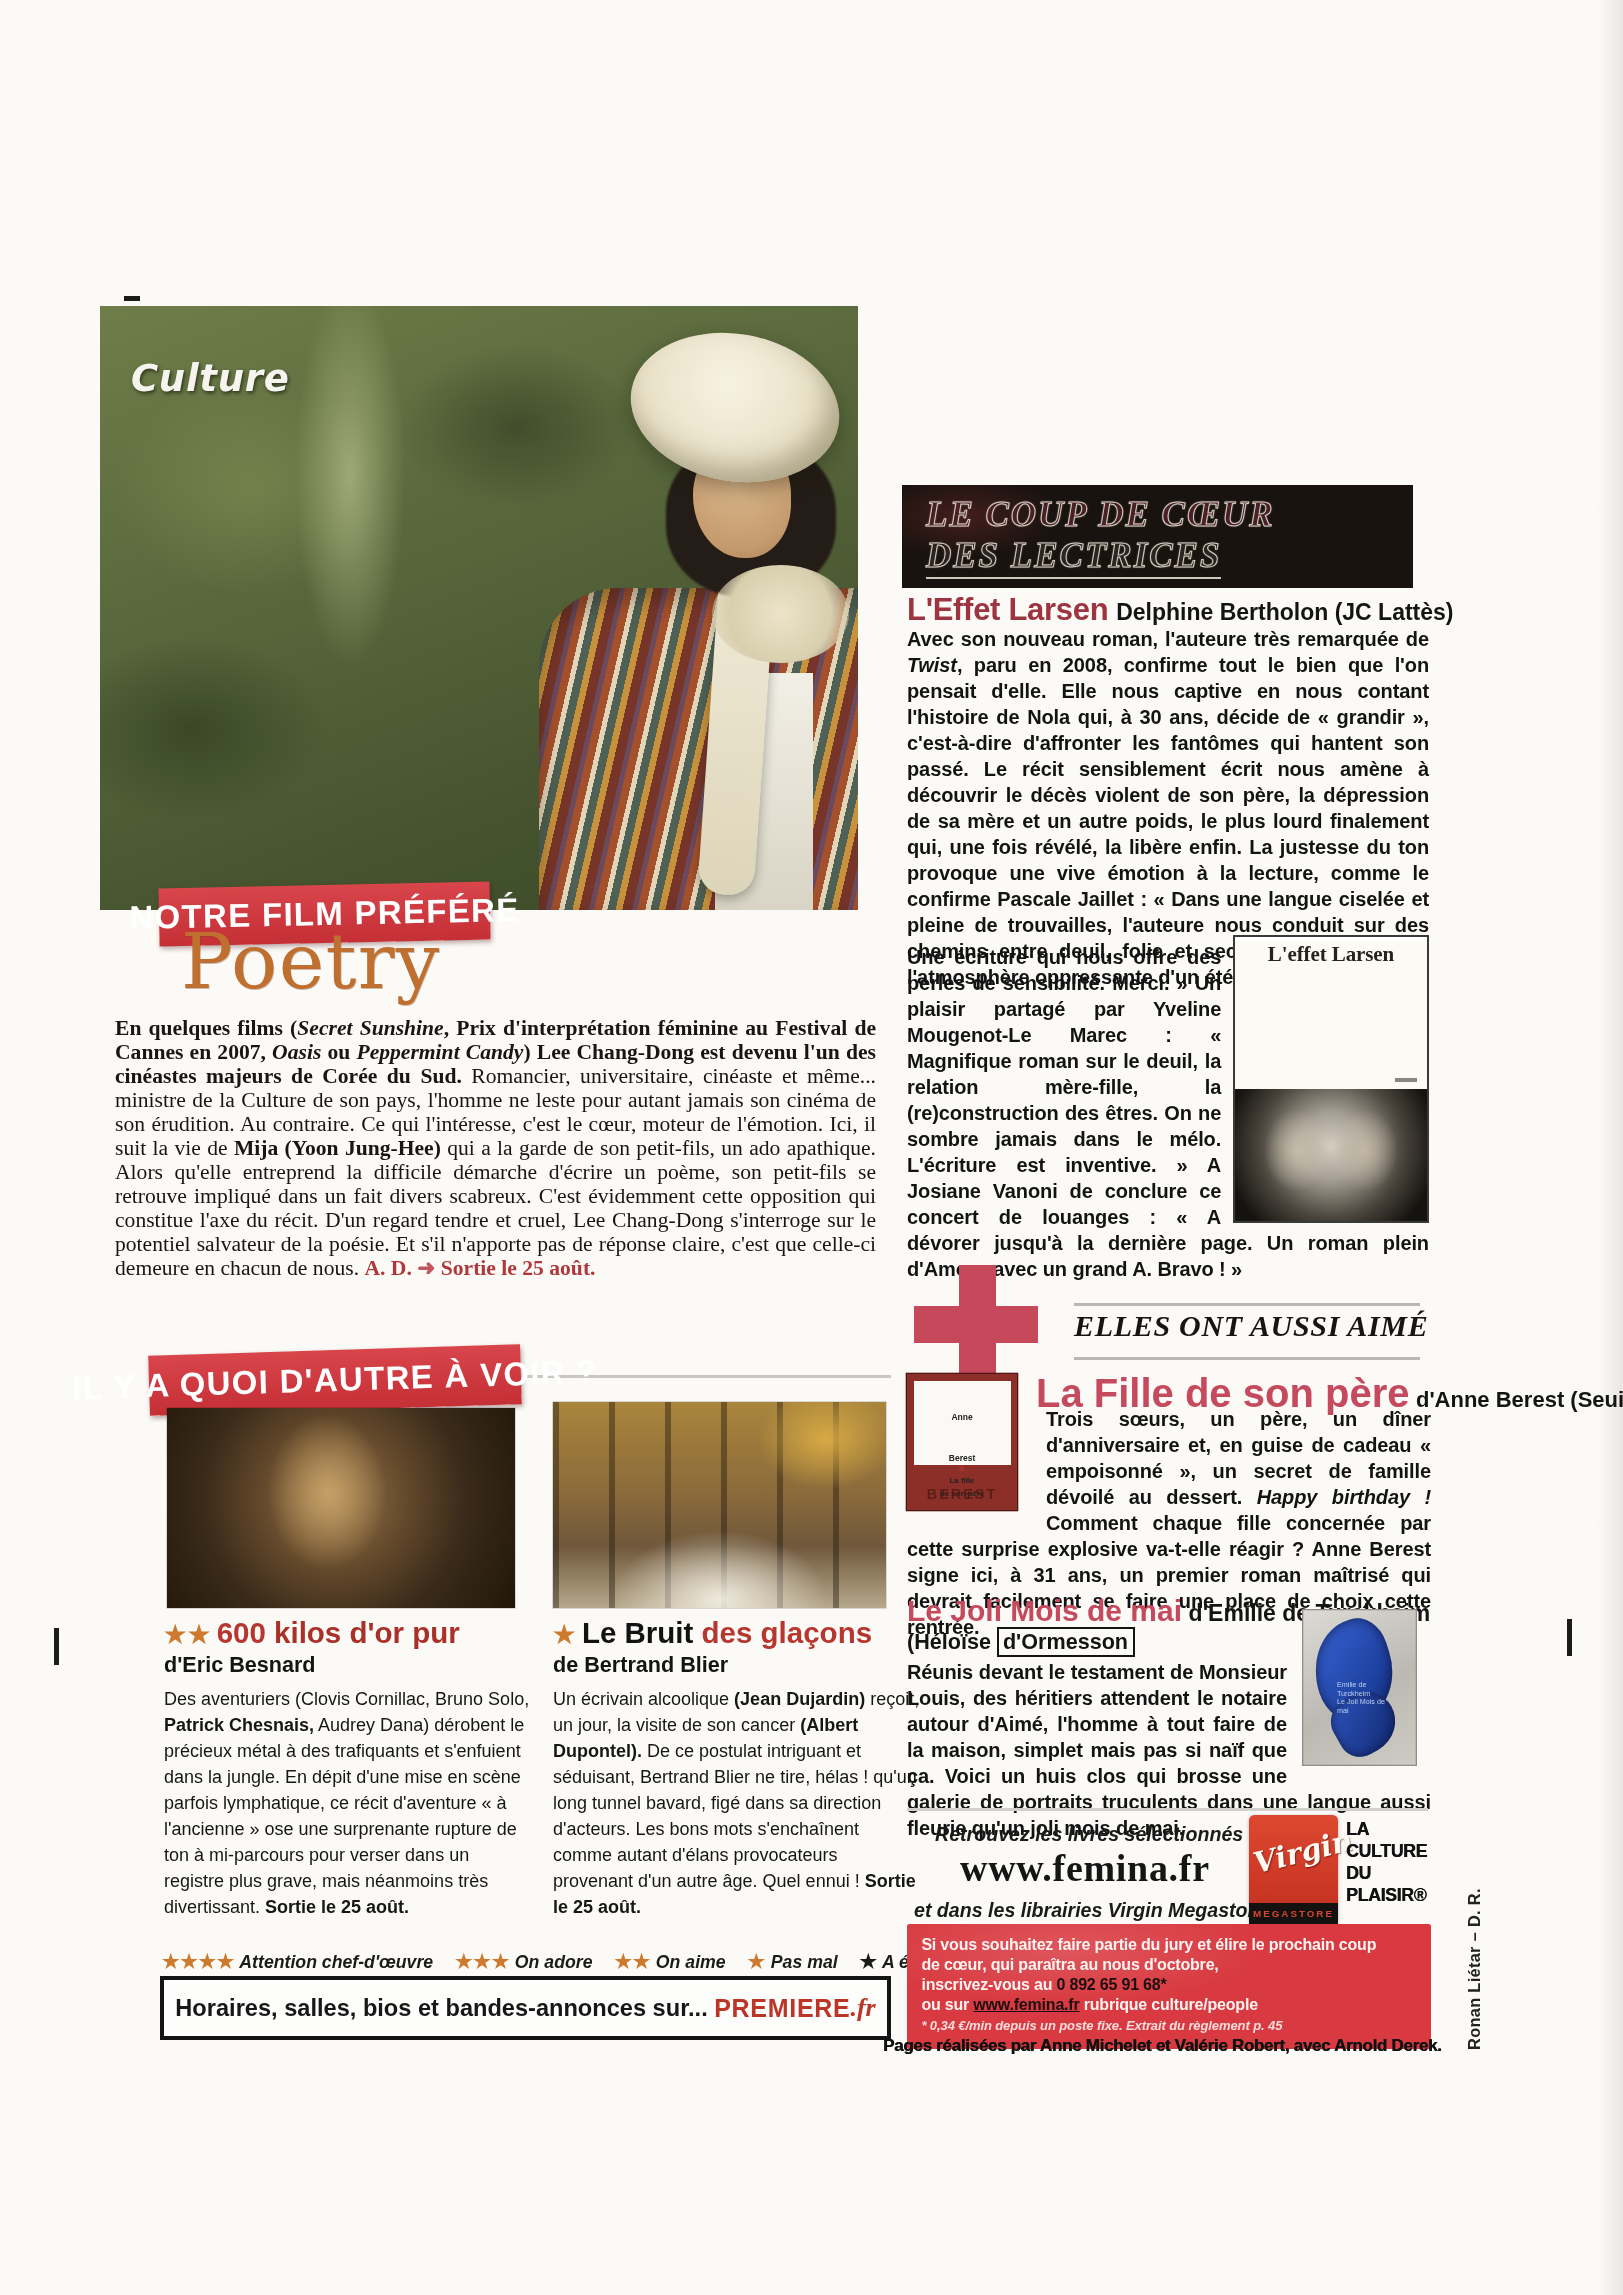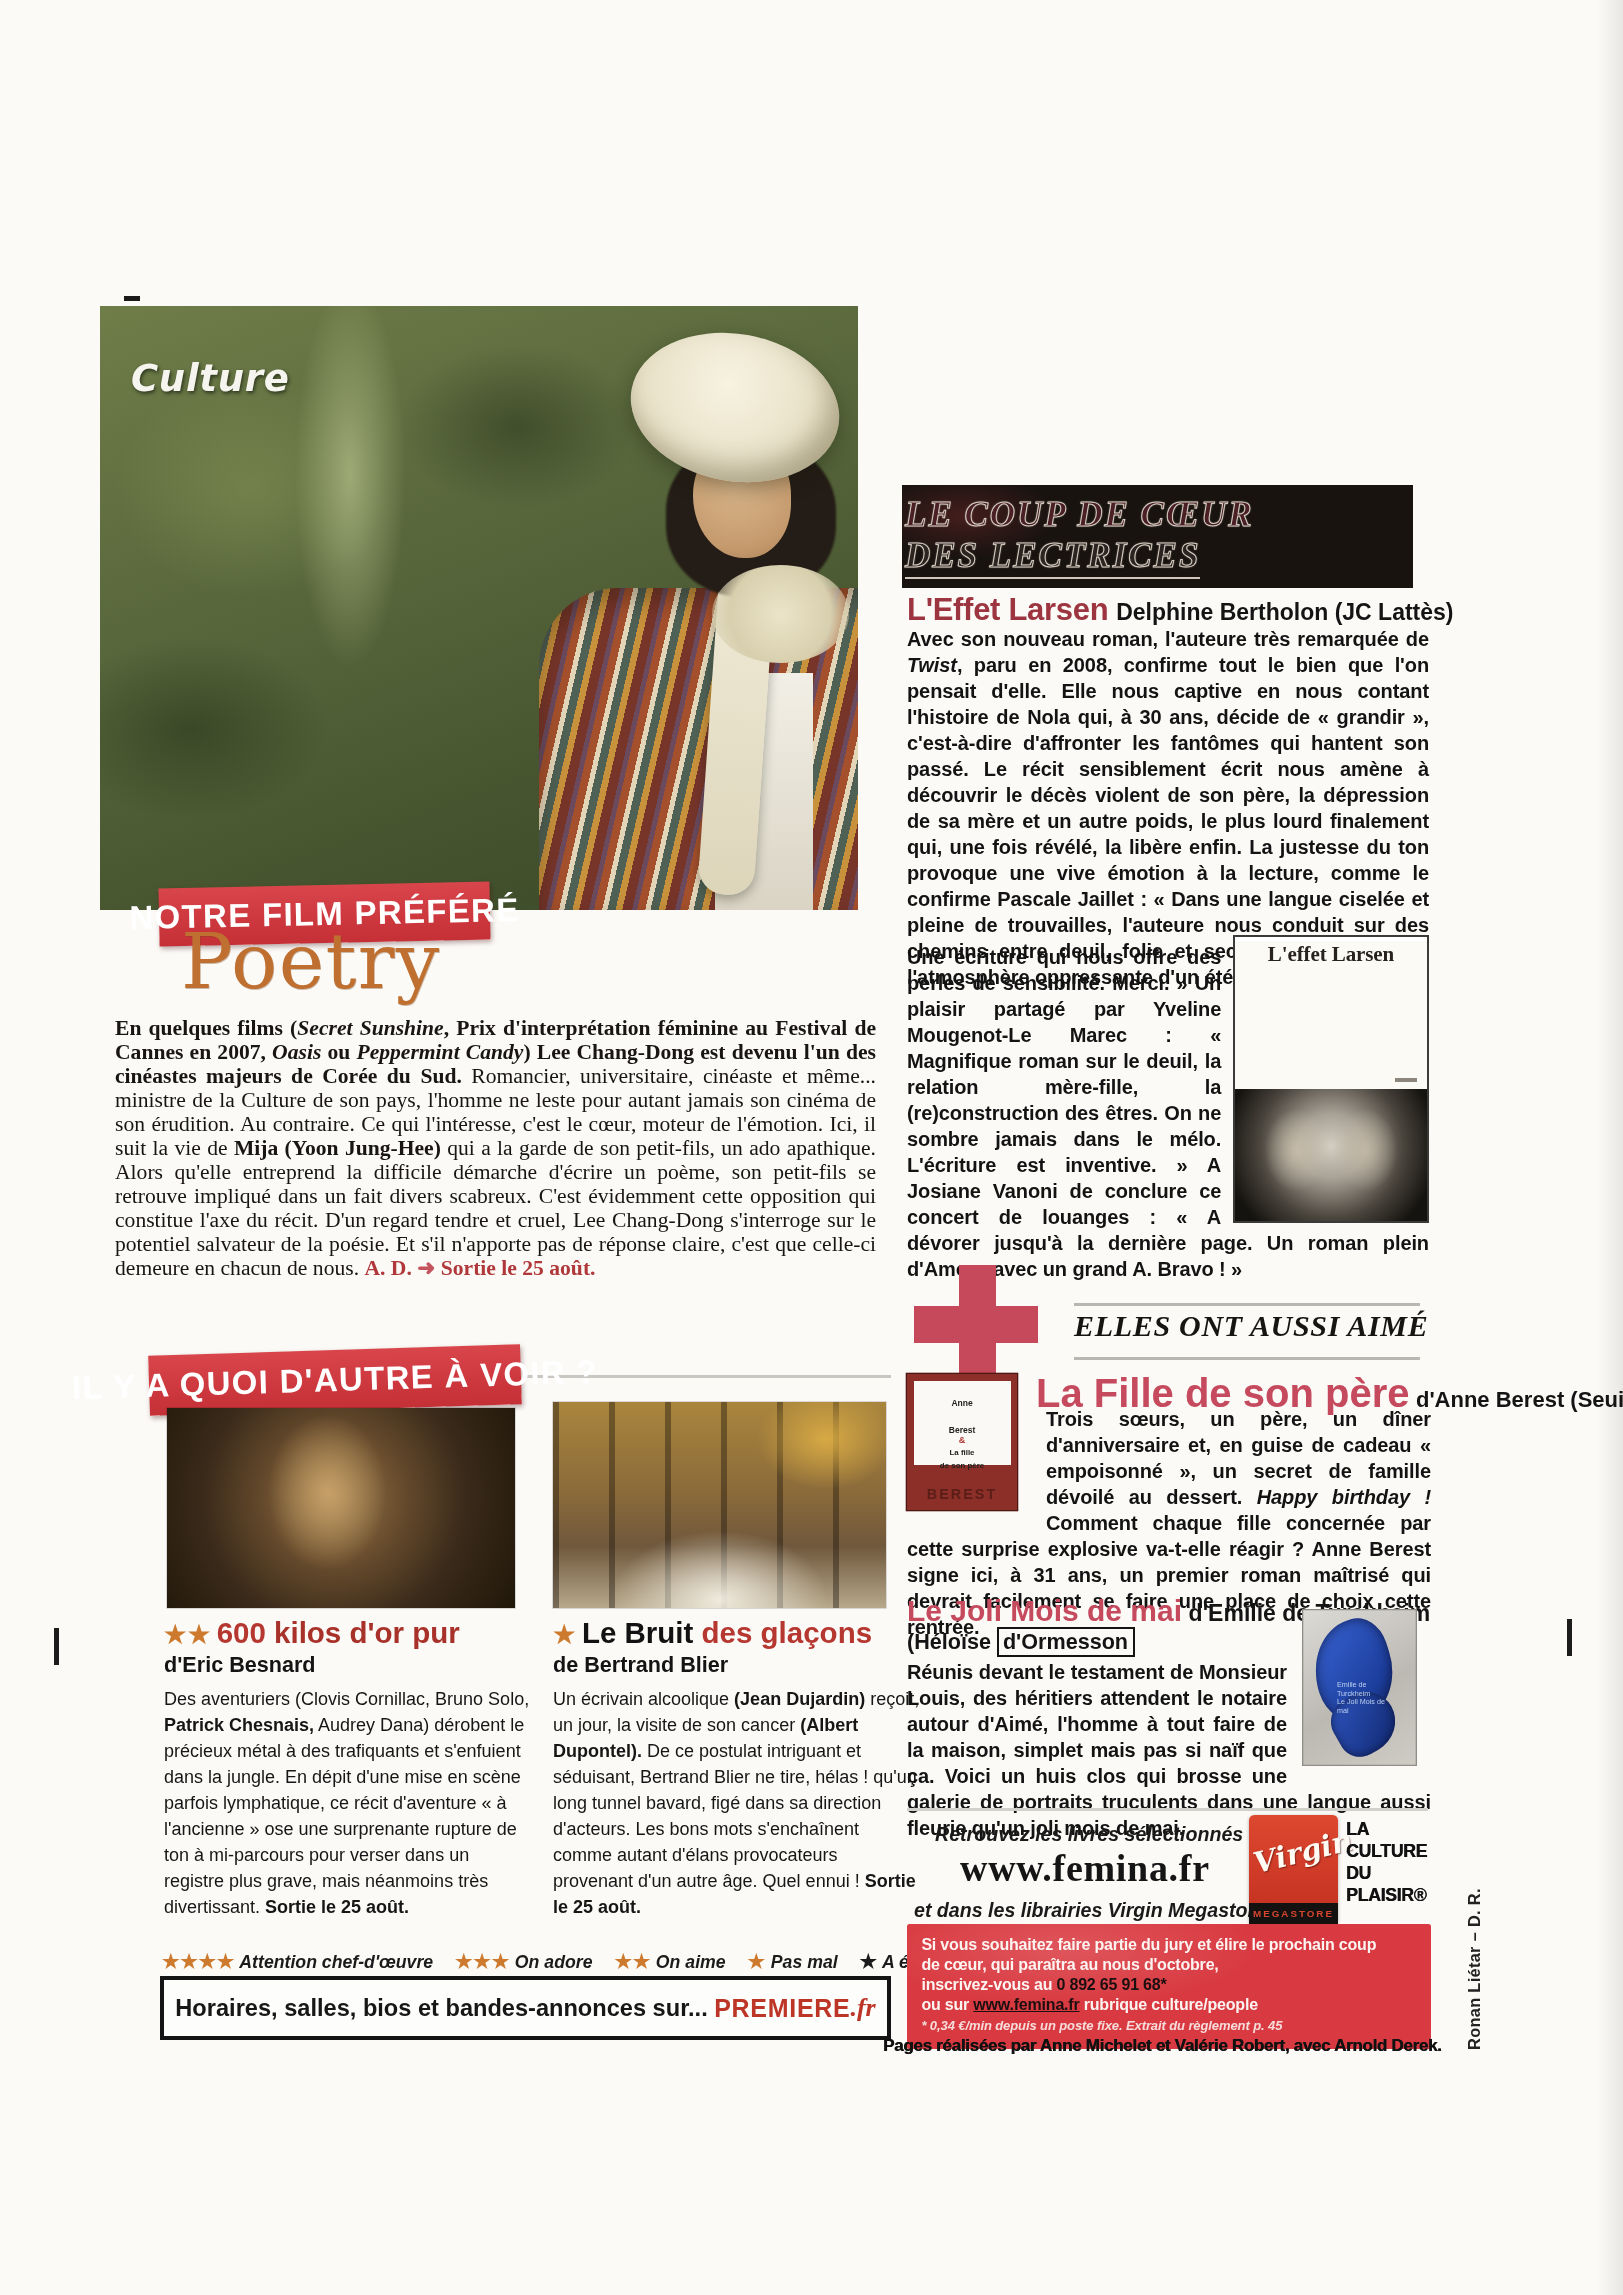--- a/index.html
+++ b/index.html
@@ -110,21 +110,21 @@
     font-weight:700;color:#bd3527;}
 
   .crop{background:#1c1c1c;}
   .crop-l{left:54px;top:1628px;width:5.2px;height:37px;}
   .crop-r{left:1567px;top:1619px;width:5.2px;height:37px;}
 
   
   .coeur-banner{left:902px;top:485px;width:511px;height:103px;background:
      radial-gradient(ellipse 131px 59px at 12% 30%, rgba(110,40,40,.5), rgba(110,40,40,0) 70%),
      #191310;
-    padding-left:3px;box-sizing:border-box;display:flex;flex-direction:column;justify-content:center;}
+    padding-left:24px;box-sizing:border-box;display:flex;flex-direction:column;justify-content:center;}
   .coeur-banner .l1, .coeur-banner .l2{
     font-family:"Liberation Serif", serif;font-style:italic;font-weight:700;
     font-size:35px;line-height:41px;letter-spacing:2px;white-space:nowrap;
     color:#4a2026;-webkit-text-stroke:1px #d6cec2;text-shadow:0 0 2px #cfc6b8;}
   .coeur-banner .l2{color:#2b2420;display:inline-block;width:fit-content;
     border-bottom:2.6px solid #cfc7bb;padding-bottom:1.3px;}
 
   .effet-titleline{left:907px;top:592px;white-space:nowrap;}
   .effet-title{font-size:31px;font-weight:700;color:#9d3540;letter-spacing:-0.3px;}
   .effet-byline{font-size:23px;font-weight:700;color:#141414;margin-left:7.9px;}
@@ -154,21 +154,21 @@
   .elles-rule-top{left:1074px;top:1303px;width:346px;}
   .elles-rule-bot{left:1074px;top:1357px;width:346px;}
   .elles-header{left:1074px;top:1309px;width:346px;text-align:center;
     font-family:"Liberation Serif", serif;font-style:italic;font-weight:700;
     font-size:30px;color:#171512;letter-spacing:0.7px;white-space:nowrap;}
 
   .fille-thumb{left:907px;top:1374px;width:110px;height:136px;background:#8c2f28;
     box-shadow:0 0 0 1.3px #4d1713;}
   .fille-thumb .inner{position:absolute;left:6.5px;top:6.5px;right:6.5px;height:84px;background:#faf9f5;
     text-align:center;color:#222;}
-  .fille-thumb .ta{font-size:8.5px;font-weight:700;margin-top:18px;line-height:9.2px;}
+  .fille-thumb .ta{font-size:8.5px;font-weight:700;margin-top:32px;line-height:9.2px;}
   .fille-thumb .amp{color:#b03434;font-size:9.2px;font-weight:700;line-height:10.5px;}
   .fille-thumb .tt{font-size:7.9px;font-weight:700;line-height:8.5px;margin-top:3.9px;}
   .fille-thumb .band{position:absolute;left:6.5px;bottom:7.9px;right:6.5px;text-align:center;
     font-size:14.4px;font-weight:700;letter-spacing:2px;color:#521b16;opacity:.85;}
 
   .fille-titleline{left:1036px;top:1371px;white-space:nowrap;}
   .fille-title{font-size:40px;font-weight:700;color:#c64a5e;}
   .fille-byline{font-size:22px;font-weight:700;color:#141414;margin-left:6.5px;}
   .fille-body{left:907px;top:1406px;width:524px;}
   .fille-body .spacer{float:left;width:139px;height:128px;}

